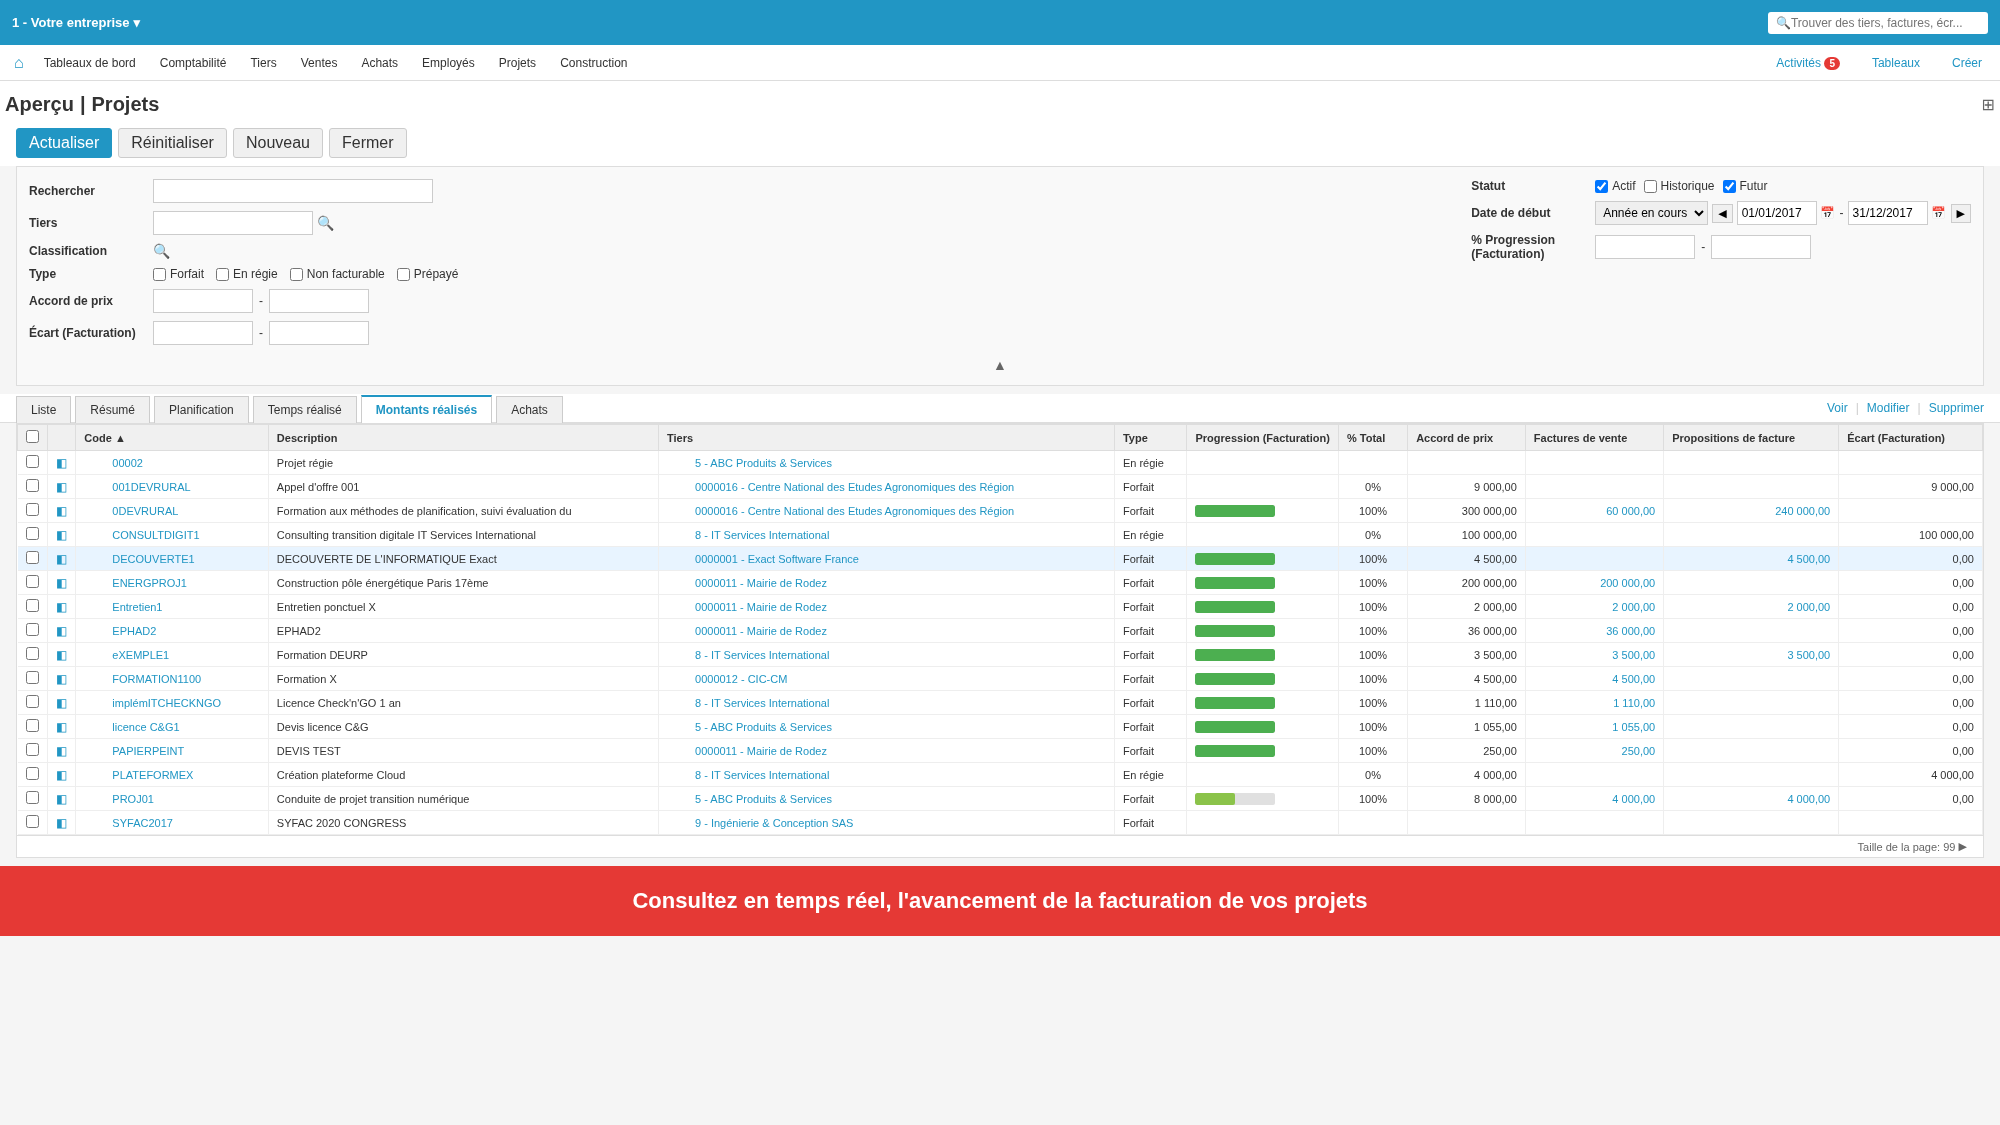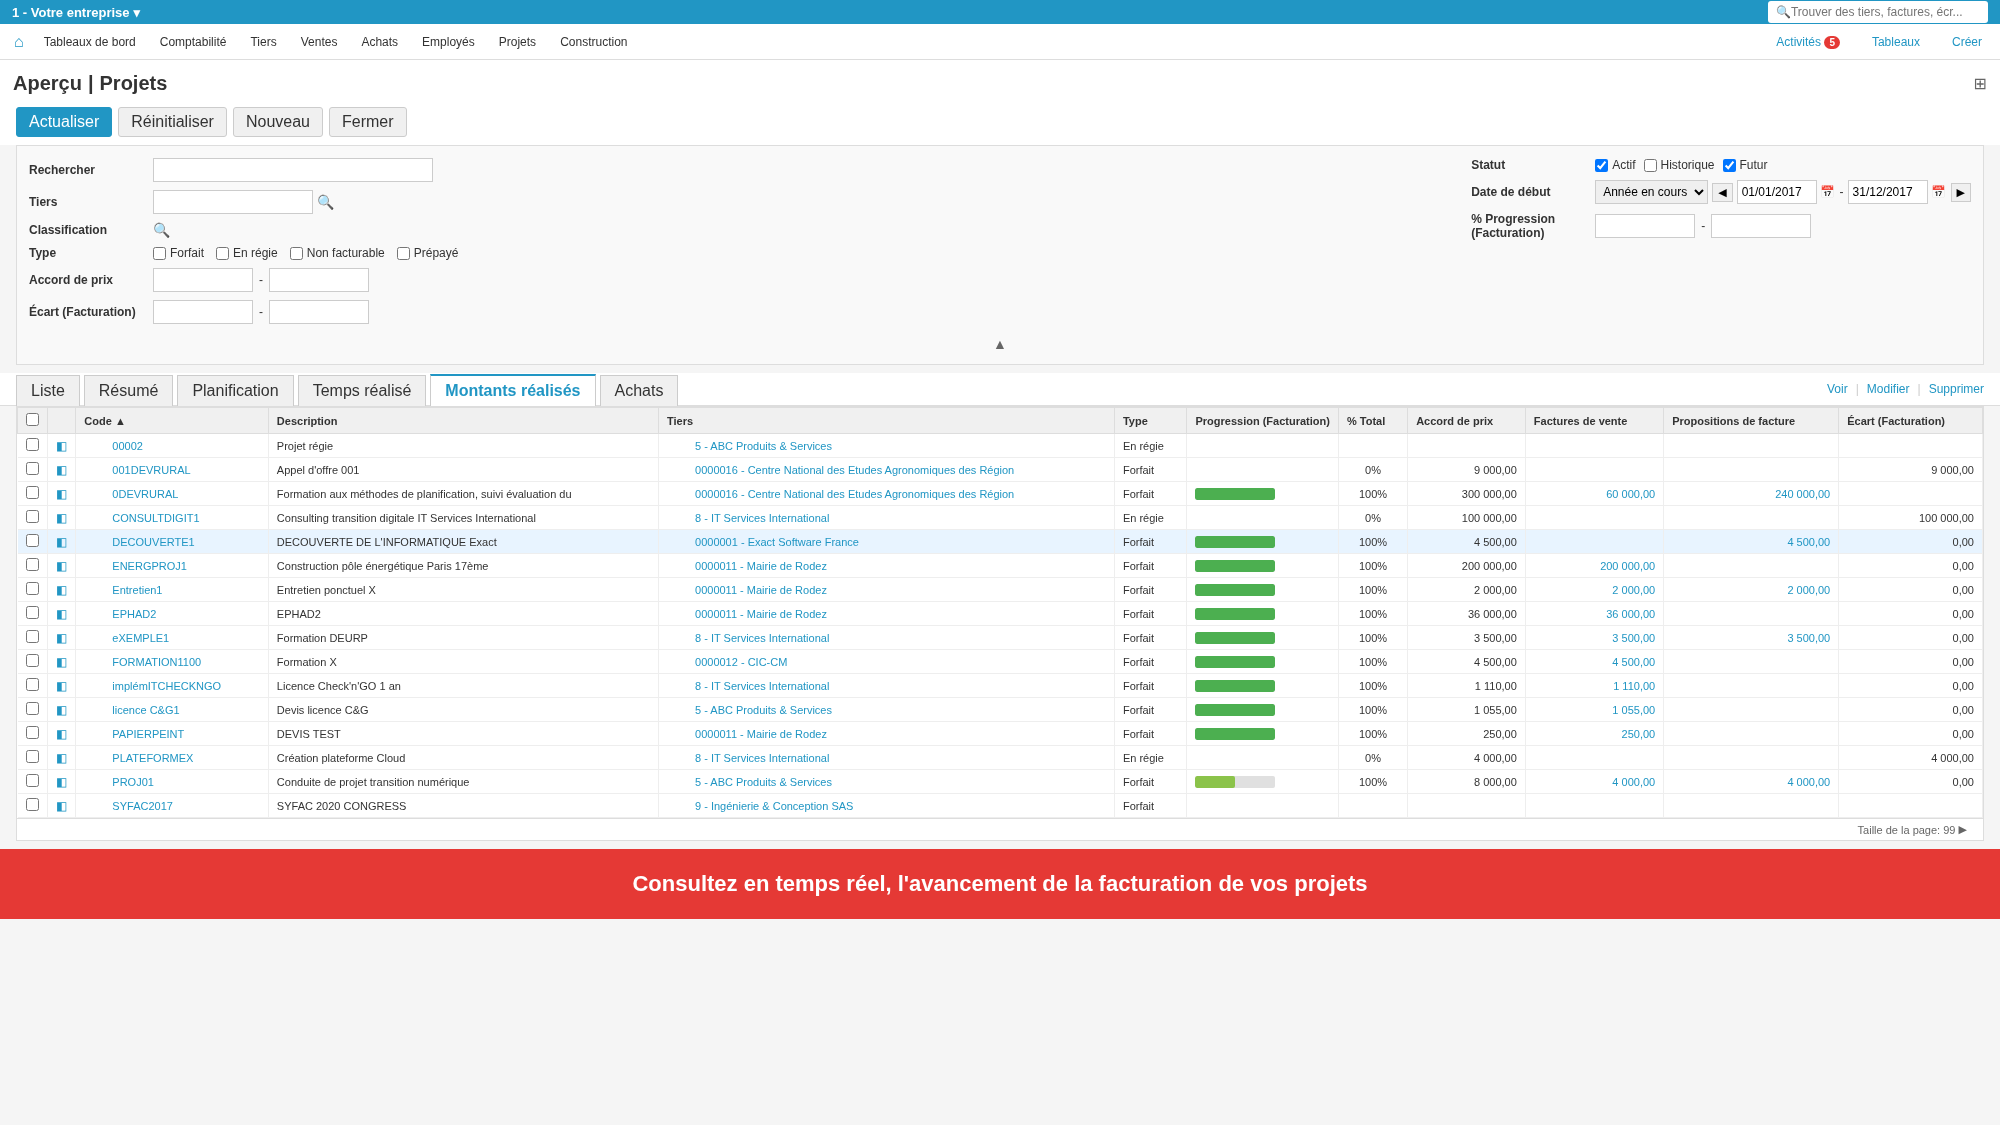--- a/index.html
+++ b/index.html
@@ -1,21 +1,21 @@
 <!DOCTYPE html>
 <html><head>
   <meta charset="utf-8">
   <style>
     * { box-sizing: border-box; margin: 0; padding: 0; }
     body { font-family: Arial, sans-serif; font-size: 12px; background: #f5f5f5; color: #333; }
 
     
     .top-nav {
       background: #2196c4;
-      height: 24px;
+      height: 45px;
       display: flex;
       align-items: center;
       padding: 0 12px;
       gap: 12px;
     }
     .top-nav-brand {
       color: white;
       font-size: 13px;
       font-weight: bold;
       display: flex;
@@ -105,21 +105,21 @@
       background: #e53935;
       color: white;
       border-radius: 10px;
       padding: 1px 5px;
       font-size: 10px;
       font-weight: bold;
     }
 
     
     .page-header {
-      padding: 12px 13px 8px;
+      padding: 12px 5px 8px;
       display: flex;
       align-items: center;
       justify-content: space-between;
       background: white;
     }
     .page-title {
       font-size: 20px;
       font-weight: bold;
       color: #333;
     }
@@ -200,21 +200,21 @@
       background: white;
       border-bottom: 1px solid #ddd;
       padding: 0 16px;
       gap: 2px;
     }
     .tab-btn {
       padding: 6px 14px;
       border: 1px solid #ccc;
       background: #f0f0f0;
       cursor: pointer;
-      font-size: 16px;
+      font-size: 12px;
       color: #333;
       border-bottom: none;
       margin-right: 2px;
       position: relative;
       top: 1px;
     }
     .tab-btn.active {
       background: white;
       border-top: 2px solid #2196c4;
       font-weight: bold;

